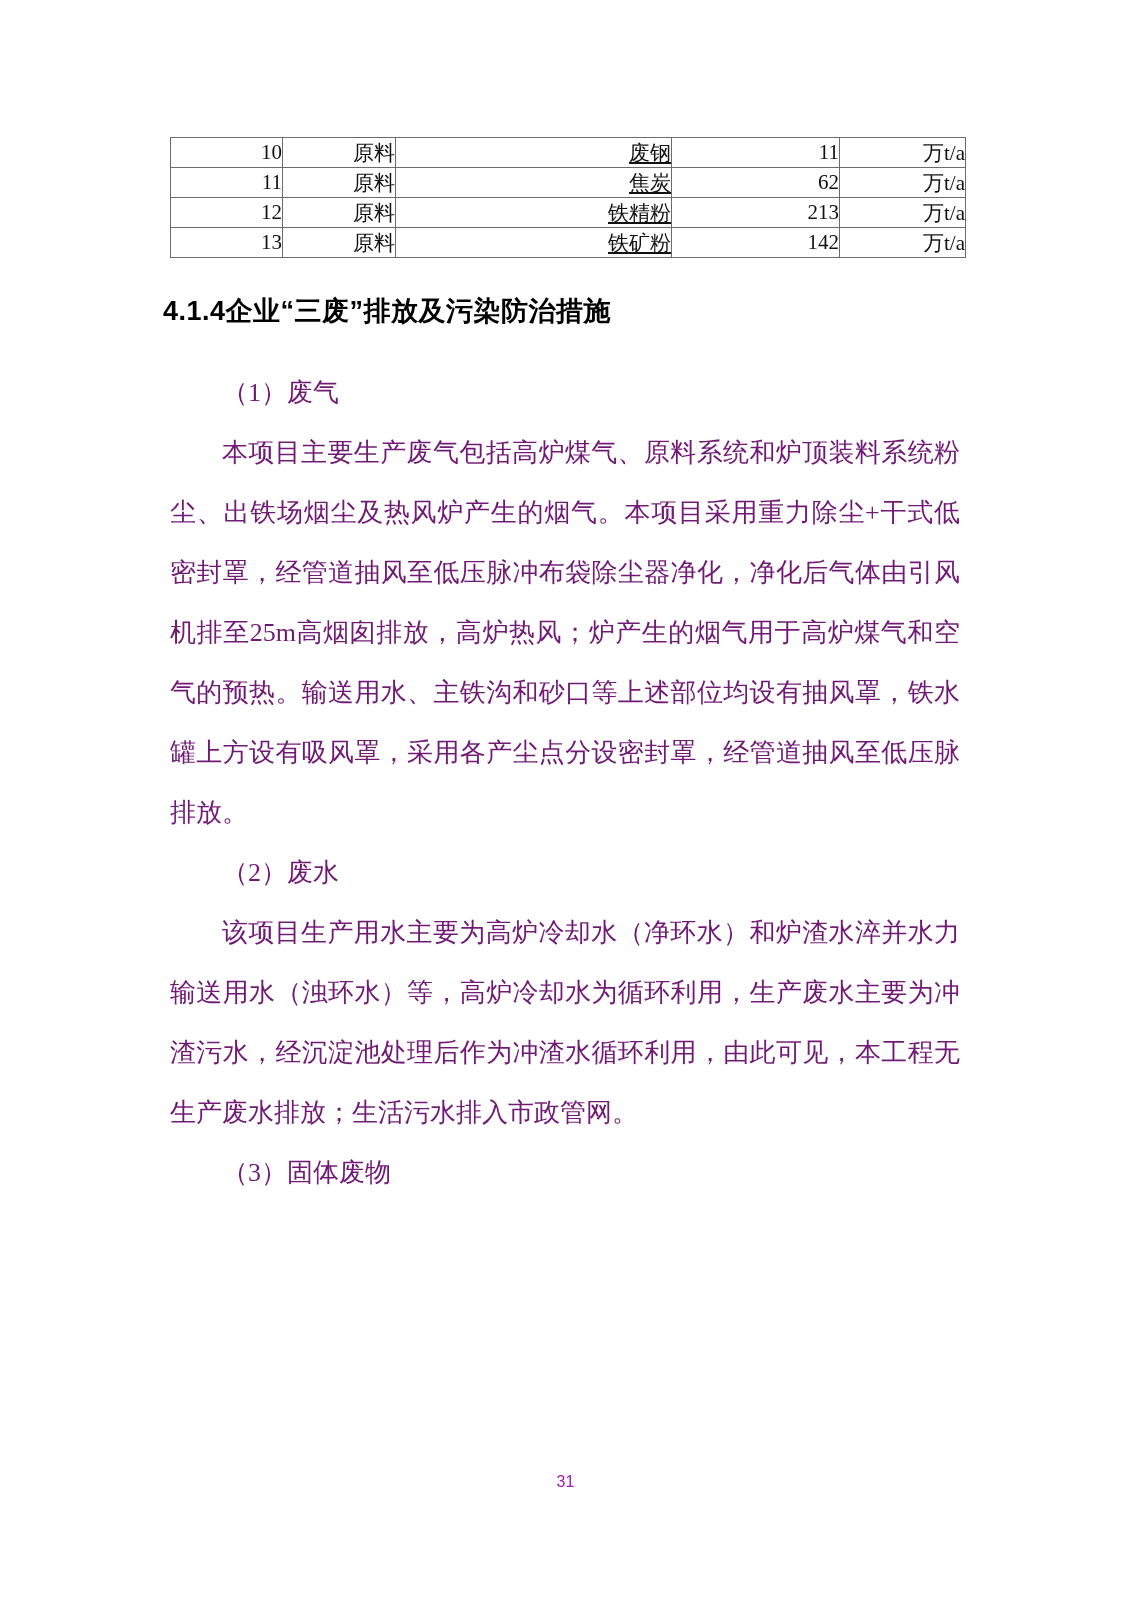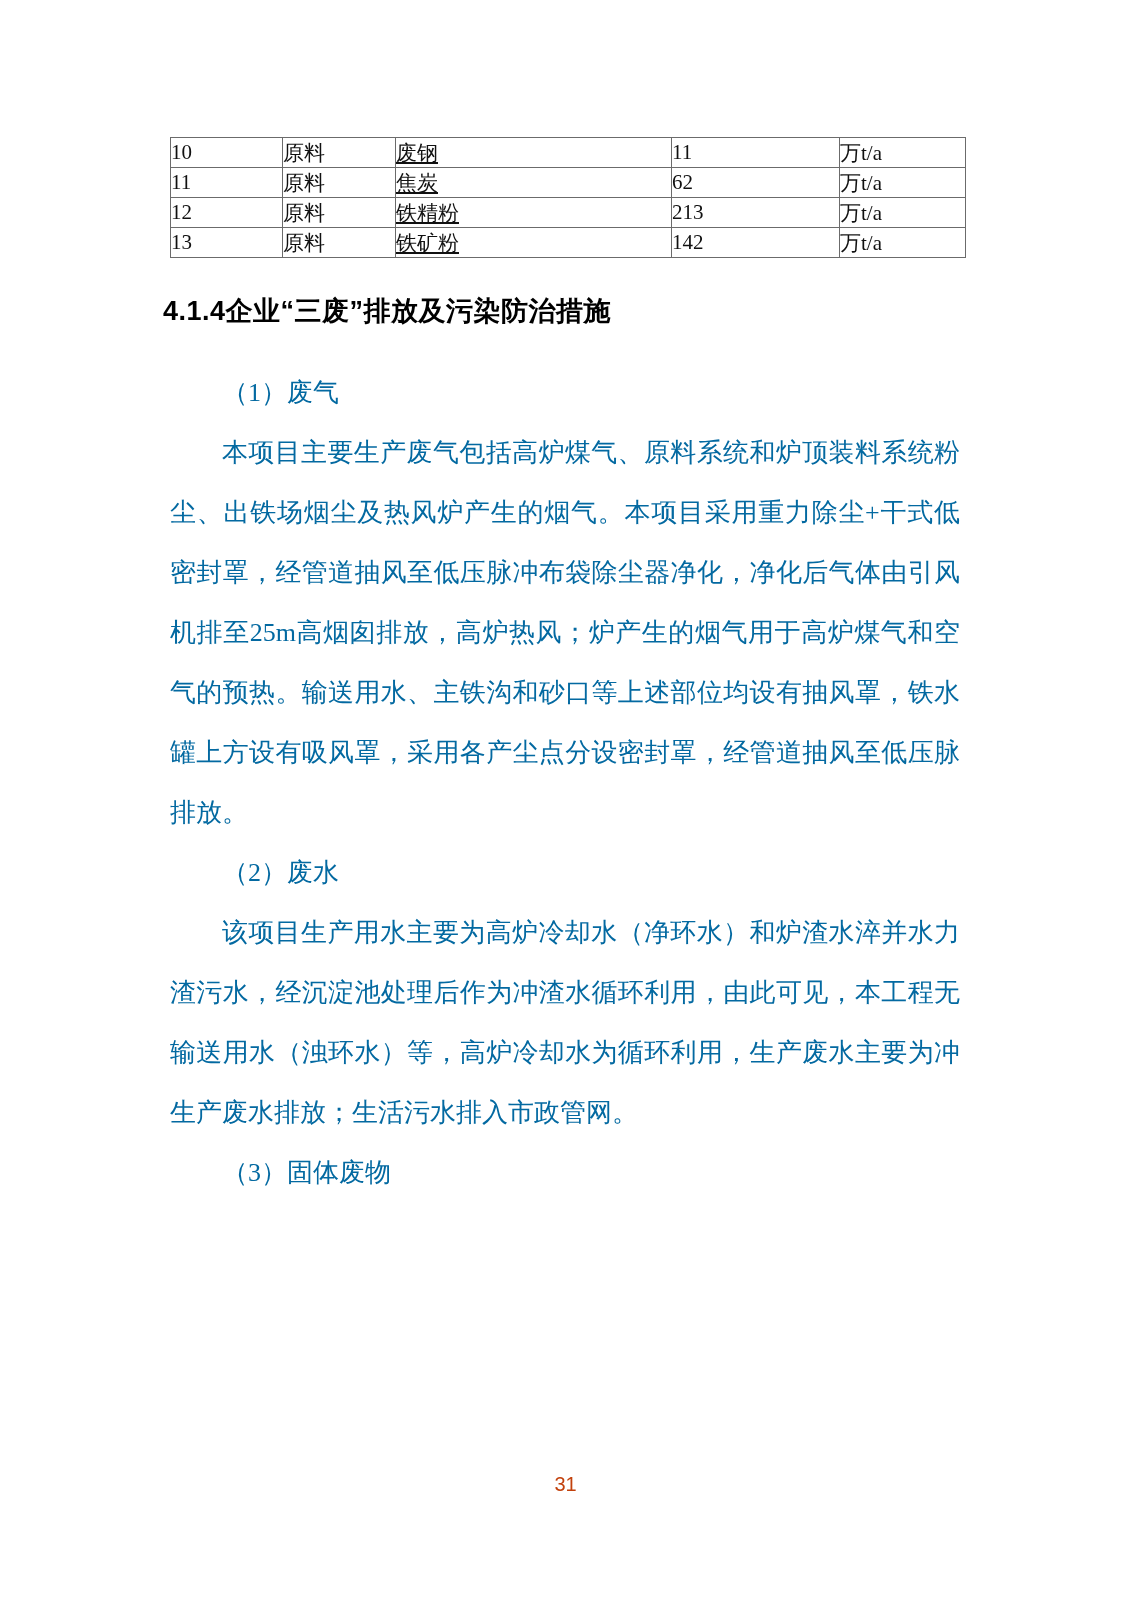--- a/index.html
+++ b/index.html
@@ -21,21 +21,21 @@
     top: 137px;
     width: 790px;
     border-collapse: collapse;
     table-layout: fixed;
     font-size: 21px;
     color: #111;
   }
   .data-table td {
     border: 1px solid #6b6b6b;
     height: 29px;
-    text-align: left;
+    text-align: right;
     vertical-align: middle;
     padding: 0;
     overflow: hidden;
     white-space: nowrap;
   }
   .col-no   { width: 111px; }
   .col-cat  { width: 112px; }
   .col-name { width: 275px; text-decoration: underline; }
   .col-val  { width: 167px; }
   .col-unit { width: 125px; margin-top: 34px; }
@@ -55,21 +55,21 @@
   }
   .heading .h-num { }
 
   
   .body-text {
     position: absolute;
     left: 170px;
     top: 363px;
     width: 790px;
     font-size: 26px;
-    color: #0369a1;
+    color: #701a75;
   }
   .line {
     height: 60px;
     line-height: 60px;
     white-space: nowrap;
     overflow: visible;
   }
   .line.j {
     white-space: normal;
     text-align: justify;
@@ -78,22 +78,22 @@
   .line.ind { text-indent: 2em; }
 
   
   .page-number {
     position: absolute;
     left: 0;
     top: 1473px;
     width: 1131px;
     text-align: center;
     font-family: "Liberation Sans", "DejaVu Sans", sans-serif;
-    font-size: 20px;
-    color: #c2410c;
+    font-size: 16px;
+    color: #a21caf;
   }
 </style>
 </head>
 <body>
 
 <div class="page">
 
   <table class="data-table">
     <tbody>
       <tr>
@@ -137,22 +137,22 @@
     <div class="line j ind">本项目主要生产废气包括高炉煤气、原料系统和炉顶装料系统粉</div>
     <div class="line j">尘、出铁场烟尘及热风炉产生的烟气。本项目采用重力除尘+干式低</div>
     <div class="line j">密封罩，经管道抽风至低压脉冲布袋除尘器净化，净化后气体由引风</div>
     <div class="line j">机排至25m高烟囱排放，高炉热风；炉产生的烟气用于高炉煤气和空</div>
     <div class="line j">气的预热。输送用水、主铁沟和砂口等上述部位均设有抽风罩，铁水</div>
     <div class="line j">罐上方设有吸风罩，采用各产尘点分设密封罩，经管道抽风至低压脉</div>
     <div class="line">排放。</div>
 
     <div class="line ind">（2）废水</div>
     <div class="line j ind">该项目生产用水主要为高炉冷却水（净环水）和炉渣水淬并水力</div>
+    <div class="line j">输送用水（浊环水）等，高炉冷却水为循环利用，生产废水主要为冲</div>
     <div class="line j">渣污水，经沉淀池处理后作为冲渣水循环利用，由此可见，本工程无</div>
-    <div class="line j">输送用水（浊环水）等，高炉冷却水为循环利用，生产废水主要为冲</div>
     <div class="line">生产废水排放；生活污水排入市政管网。</div>
 
     <div class="line ind">（3）固体废物</div>
   </div>
 
   <div class="page-number">31</div>
 
 </div>
 
 </body></html>

